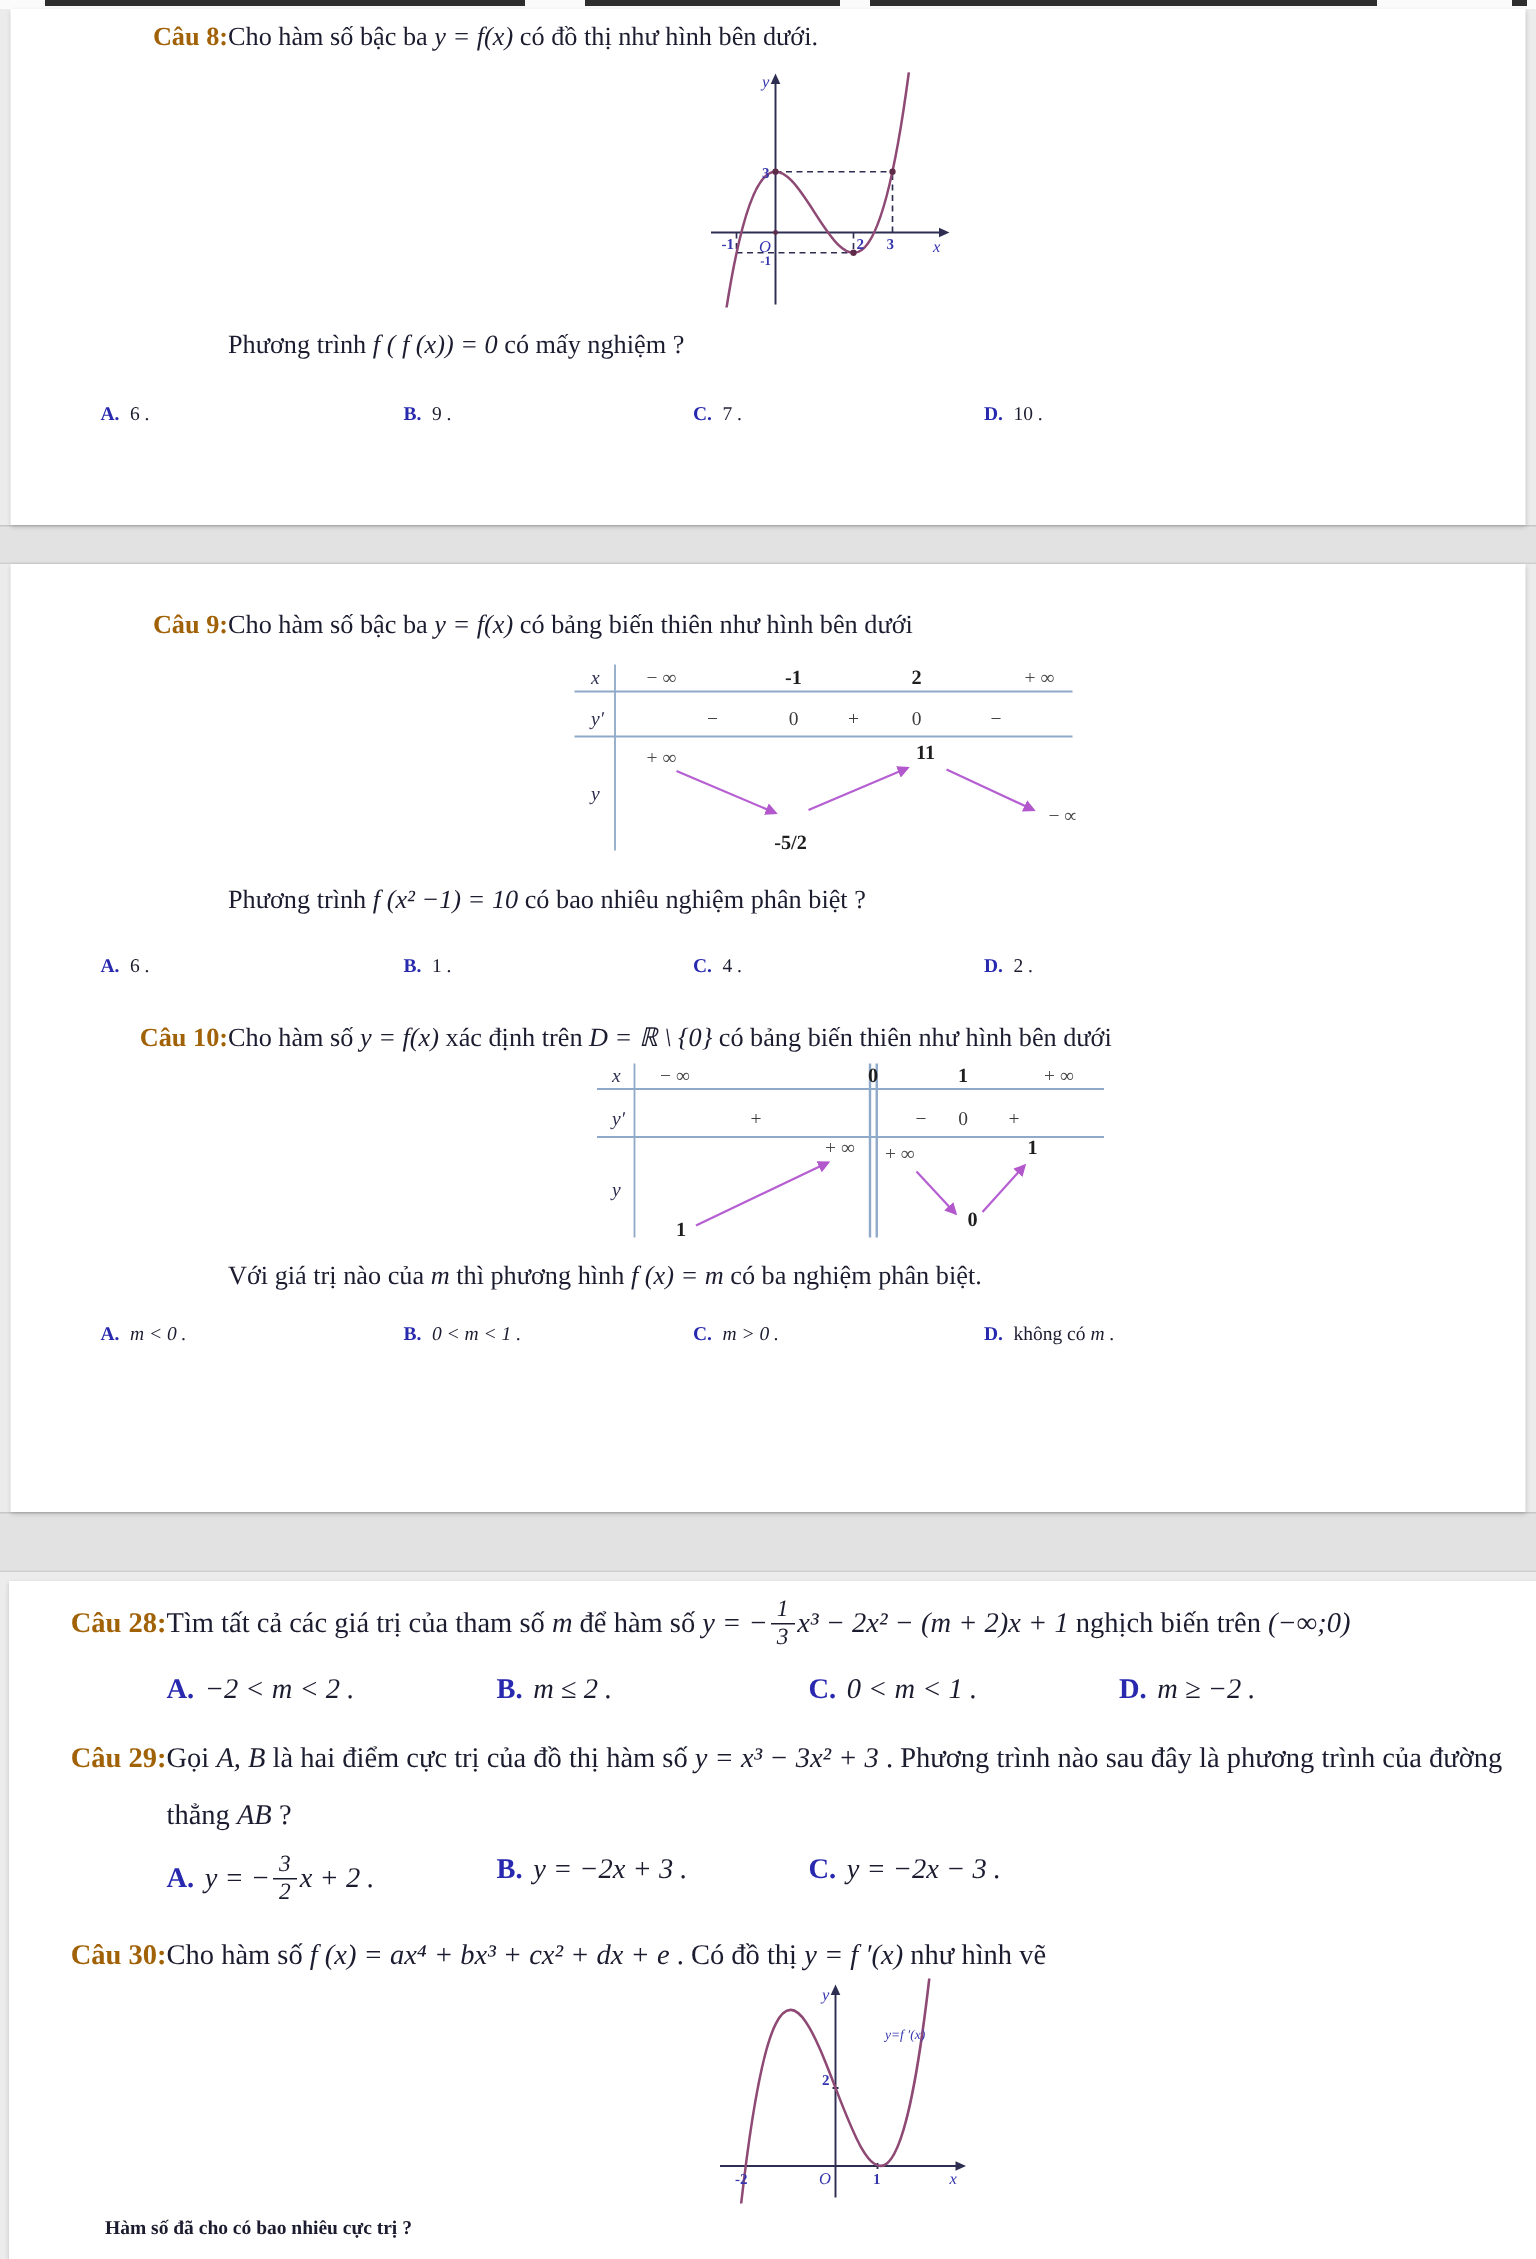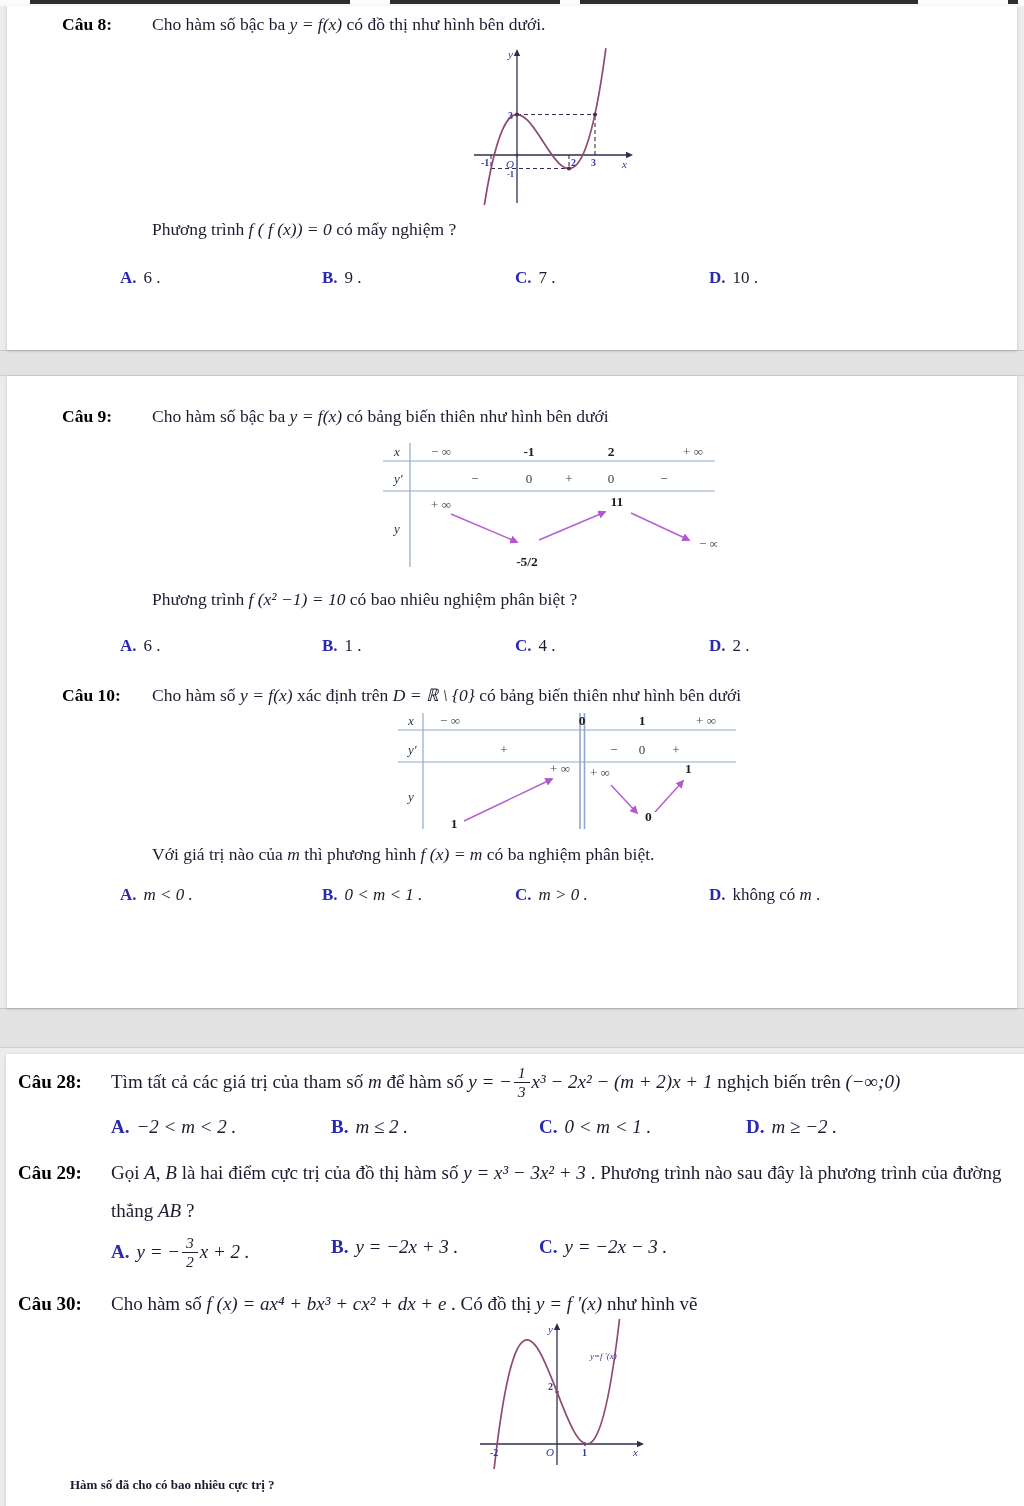--- a/index.html
+++ b/index.html
@@ -19,33 +19,33 @@
   .pg3{height:516px;}
   .gap{height:26px;background:#e2e2e2;border-top:1px solid #c6c6c6;border-bottom:1px solid #cfcfcf;box-sizing:border-box;}
   .gap2{height:40px;}
   .bottom-bar{height:12px;background:#c4c4c4;border-top:1px solid #9e9e9e;box-sizing:border-box;}
 
   .q-head{display:flex;align-items:baseline;font-size:17.5px;}
   .pg12-head{padding-left:55px;}
   .pg12-head .q-label{width:90px;flex:0 0 90px;}
   .pg3-head{padding-left:12px;font-size:19px;}
   .pg3-head .q-label{width:93px;flex:0 0 93px;}
-  .q-label{font-weight:bold;color:#000000;}
+  .q-label{font-weight:bold;color:#a16207;text-align:right;}
   .q-text{flex:1;padding-right:14px;}
   .seg-m{font-style:italic;}
   .seg-n{font-style:normal;text-align:center;}
   .frac{display:inline-flex;flex-direction:column;text-align:center;vertical-align:middle;
         font-style:italic;line-height:1.05;font-size:0.82em;margin:0 2px;position:relative;top:-1px;}
   .frac .num{padding:0 4px 1px;border-bottom:1.2px solid currentColor;}
   .frac .den{padding-top:1px;}
 
   .q-question{font-size:17.5px;padding-left:145px;}
   .pg3 .q-question{padding-left:64px;font-size:13px;font-weight:bold;}
 
-  .opts{display:grid;grid-template-columns:202px 193px 194px 1fr;margin-left:113px;font-size:17px;}
+  .opts{display:grid;grid-template-columns:202px 193px 194px 1fr;margin-left:60px;font-size:13px;}
   .pg3 .opts{grid-template-columns:220px 208px 207px 1fr;margin-left:105px;font-size:19px;}
   .opt{white-space:nowrap;}
   .opt .letter{font-weight:bold;color:#2929b0;margin-right:7px;}
 
   .figure-wrap{position:relative;}
   svg{display:block;}
   .tlab{font:italic 13px "Liberation Serif",serif;fill:#2e2e50;}
   .tval{font:13px "Liberation Serif",serif;fill:#3c3c3c;}
   .tinf{font:13px "Liberation Serif",serif;fill:#4a4a4a;}
   .tbold{font:bold 13.5px "Liberation Serif",serif;fill:#1e1e1e;}

